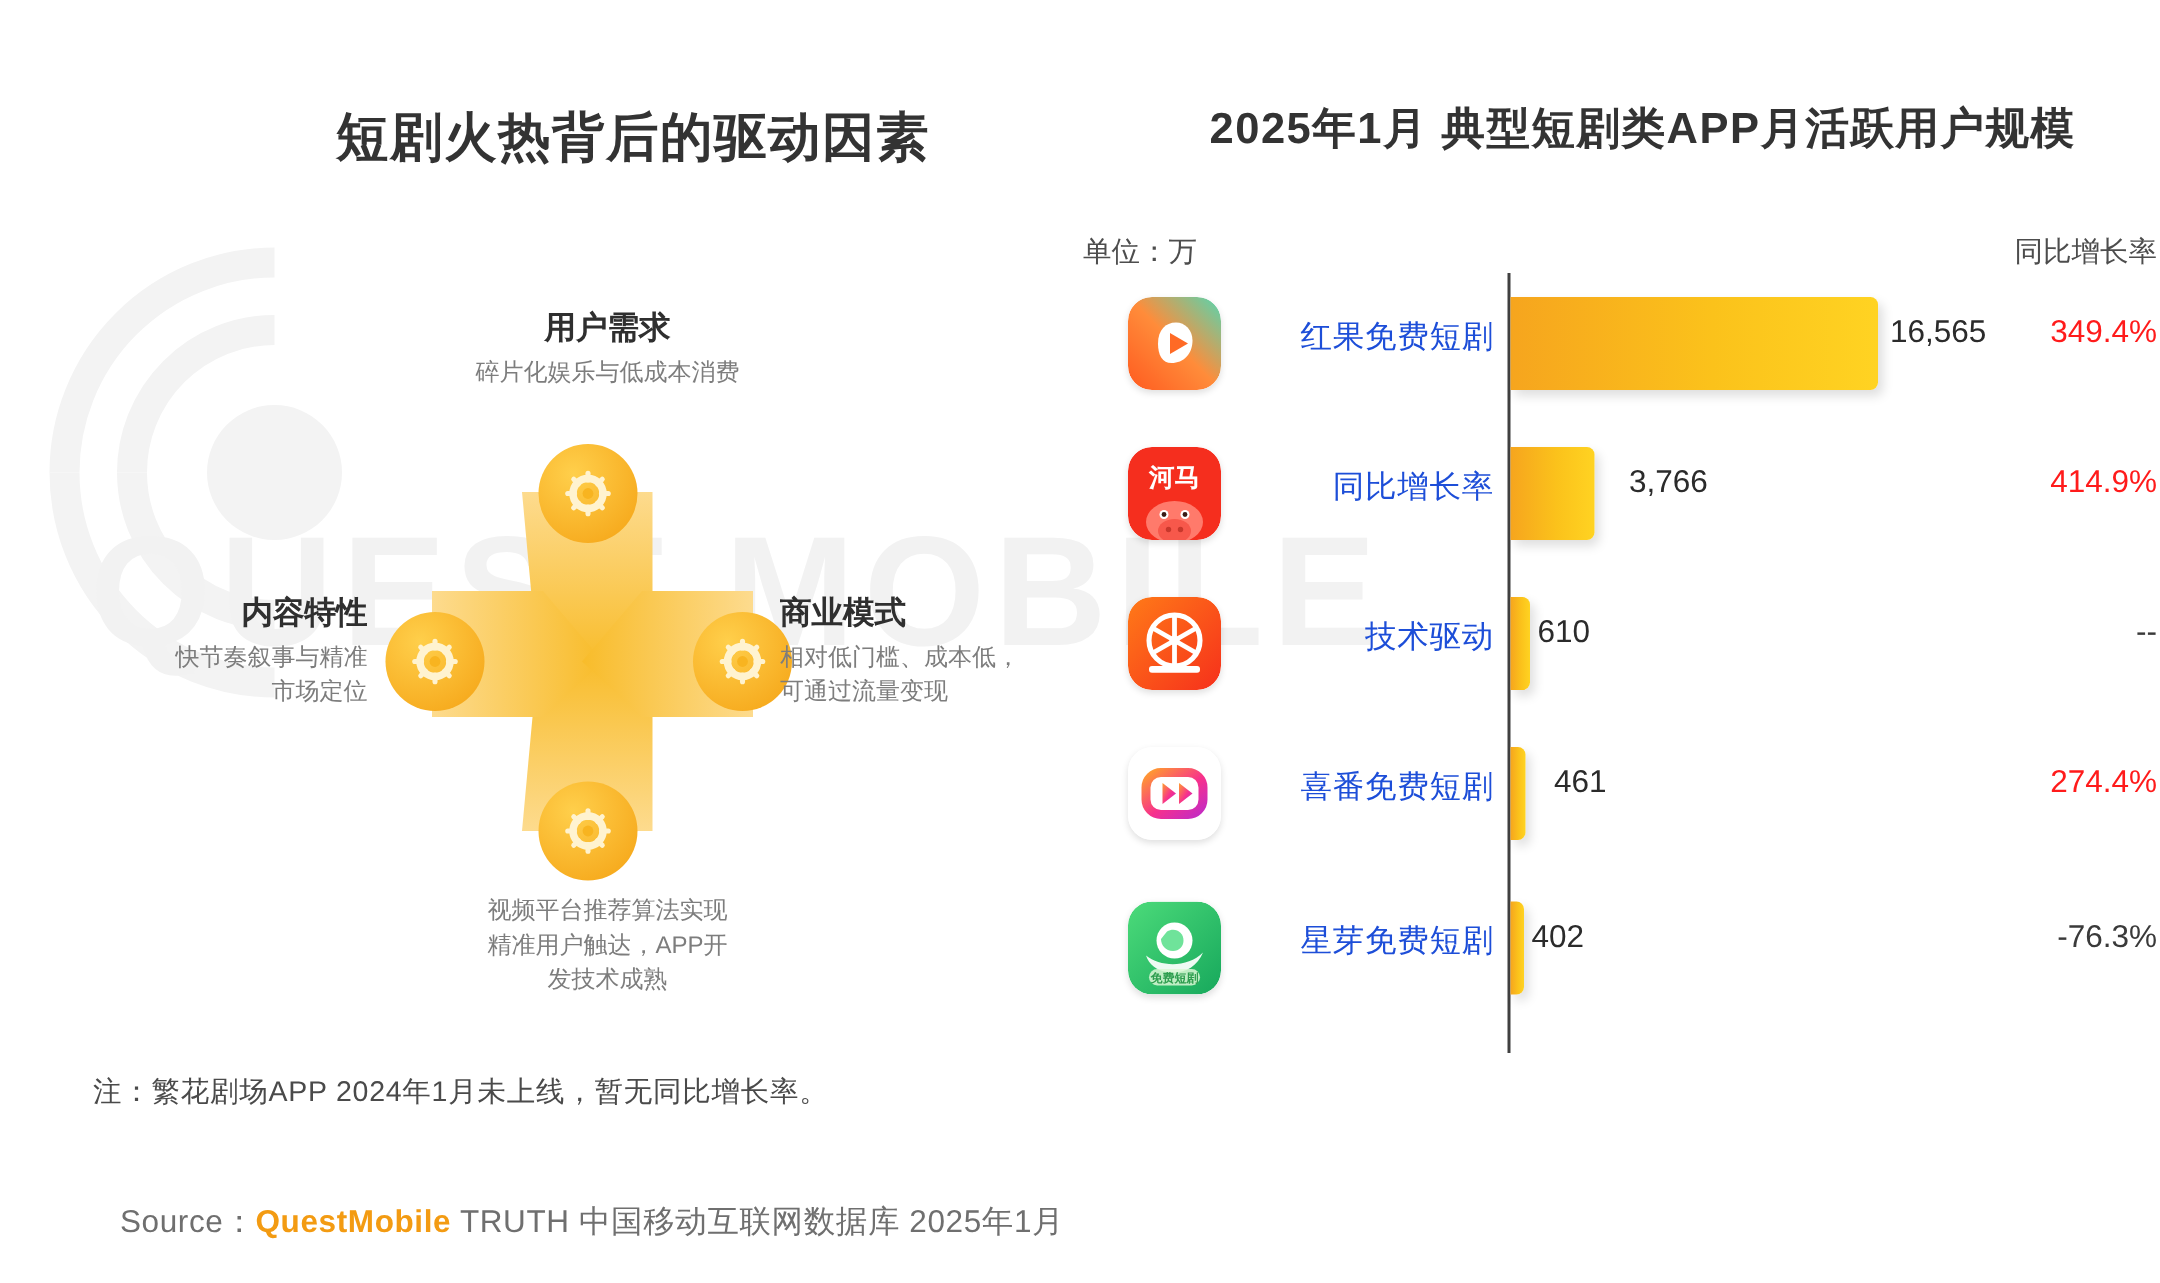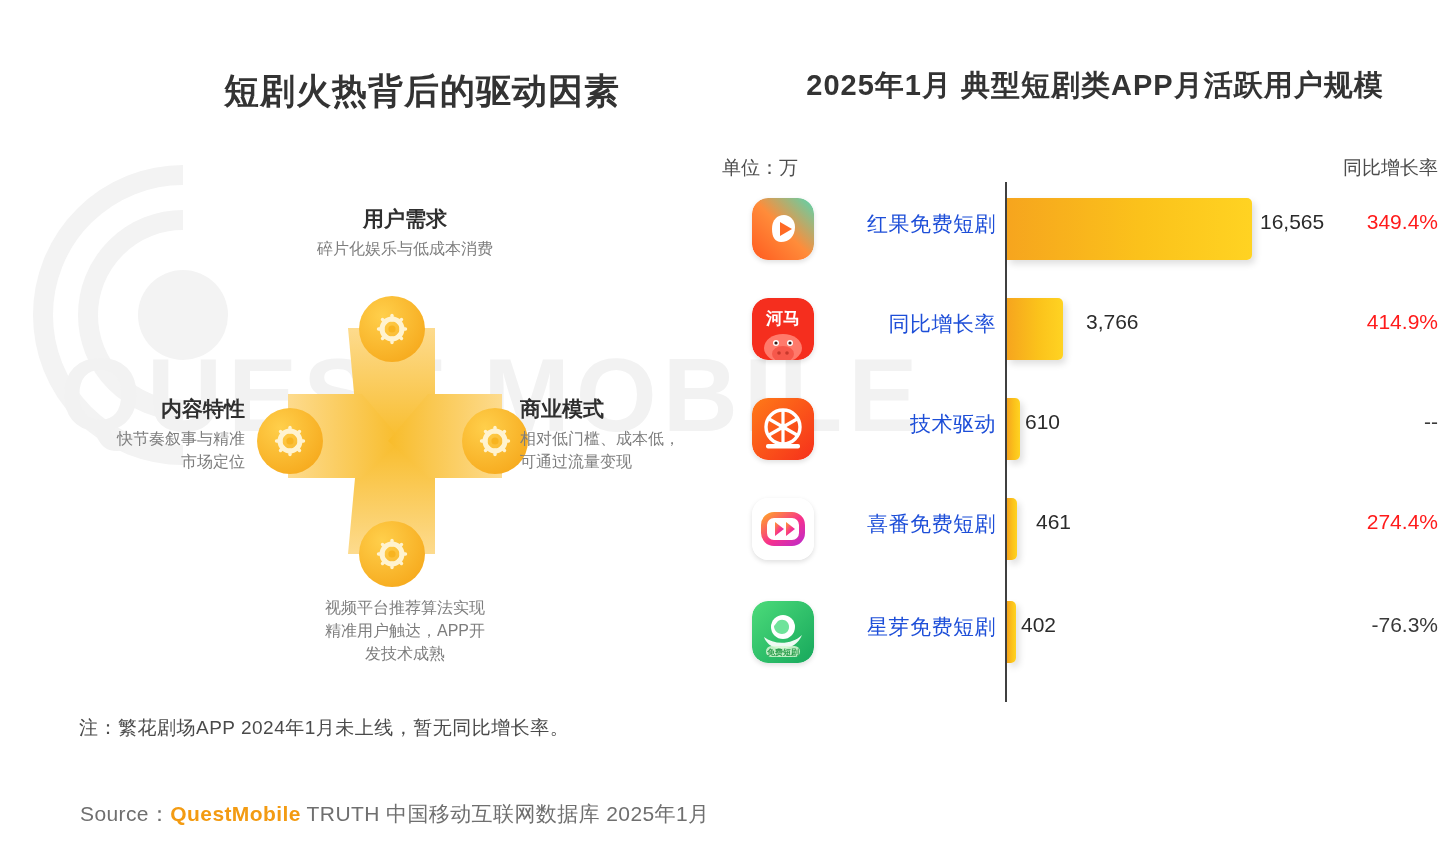--- a/index.html
+++ b/index.html
@@ -42,21 +42,21 @@
   .node-title{font-size:21px;font-weight:700;color:#2f2f2f;line-height:1.25;}
   .node-desc{font-size:16px;color:#7d7d7d;line-height:1.45;margin-top:5px;}
 
   .node-top{position:absolute;left:215px;top:60px;width:340px;text-align:center;}
   .node-left{position:absolute;left:0px;top:250px;width:225px;text-align:right;}
   .node-right{position:absolute;left:500px;top:250px;width:250px;text-align:left;}
   .node-bottom{position:absolute;left:215px;top:445px;width:340px;text-align:center;}
 
   .note{
     position:absolute;left:62px;top:715px;width:800px;
-    font-size:19px;color:#4a4a4a;letter-spacing:.5px;margin-left:17px;
+    font-size:19px;color:#4a4a4a;letter-spacing:.5px;
   }
 
   
   .source{
     position:absolute;left:80px;top:800px;
     font-size:21px;color:#6f6f6f;letter-spacing:.4px;white-space:nowrap;
   }
   .source .qm{color:#F39B12;font-weight:700;}
 
   

